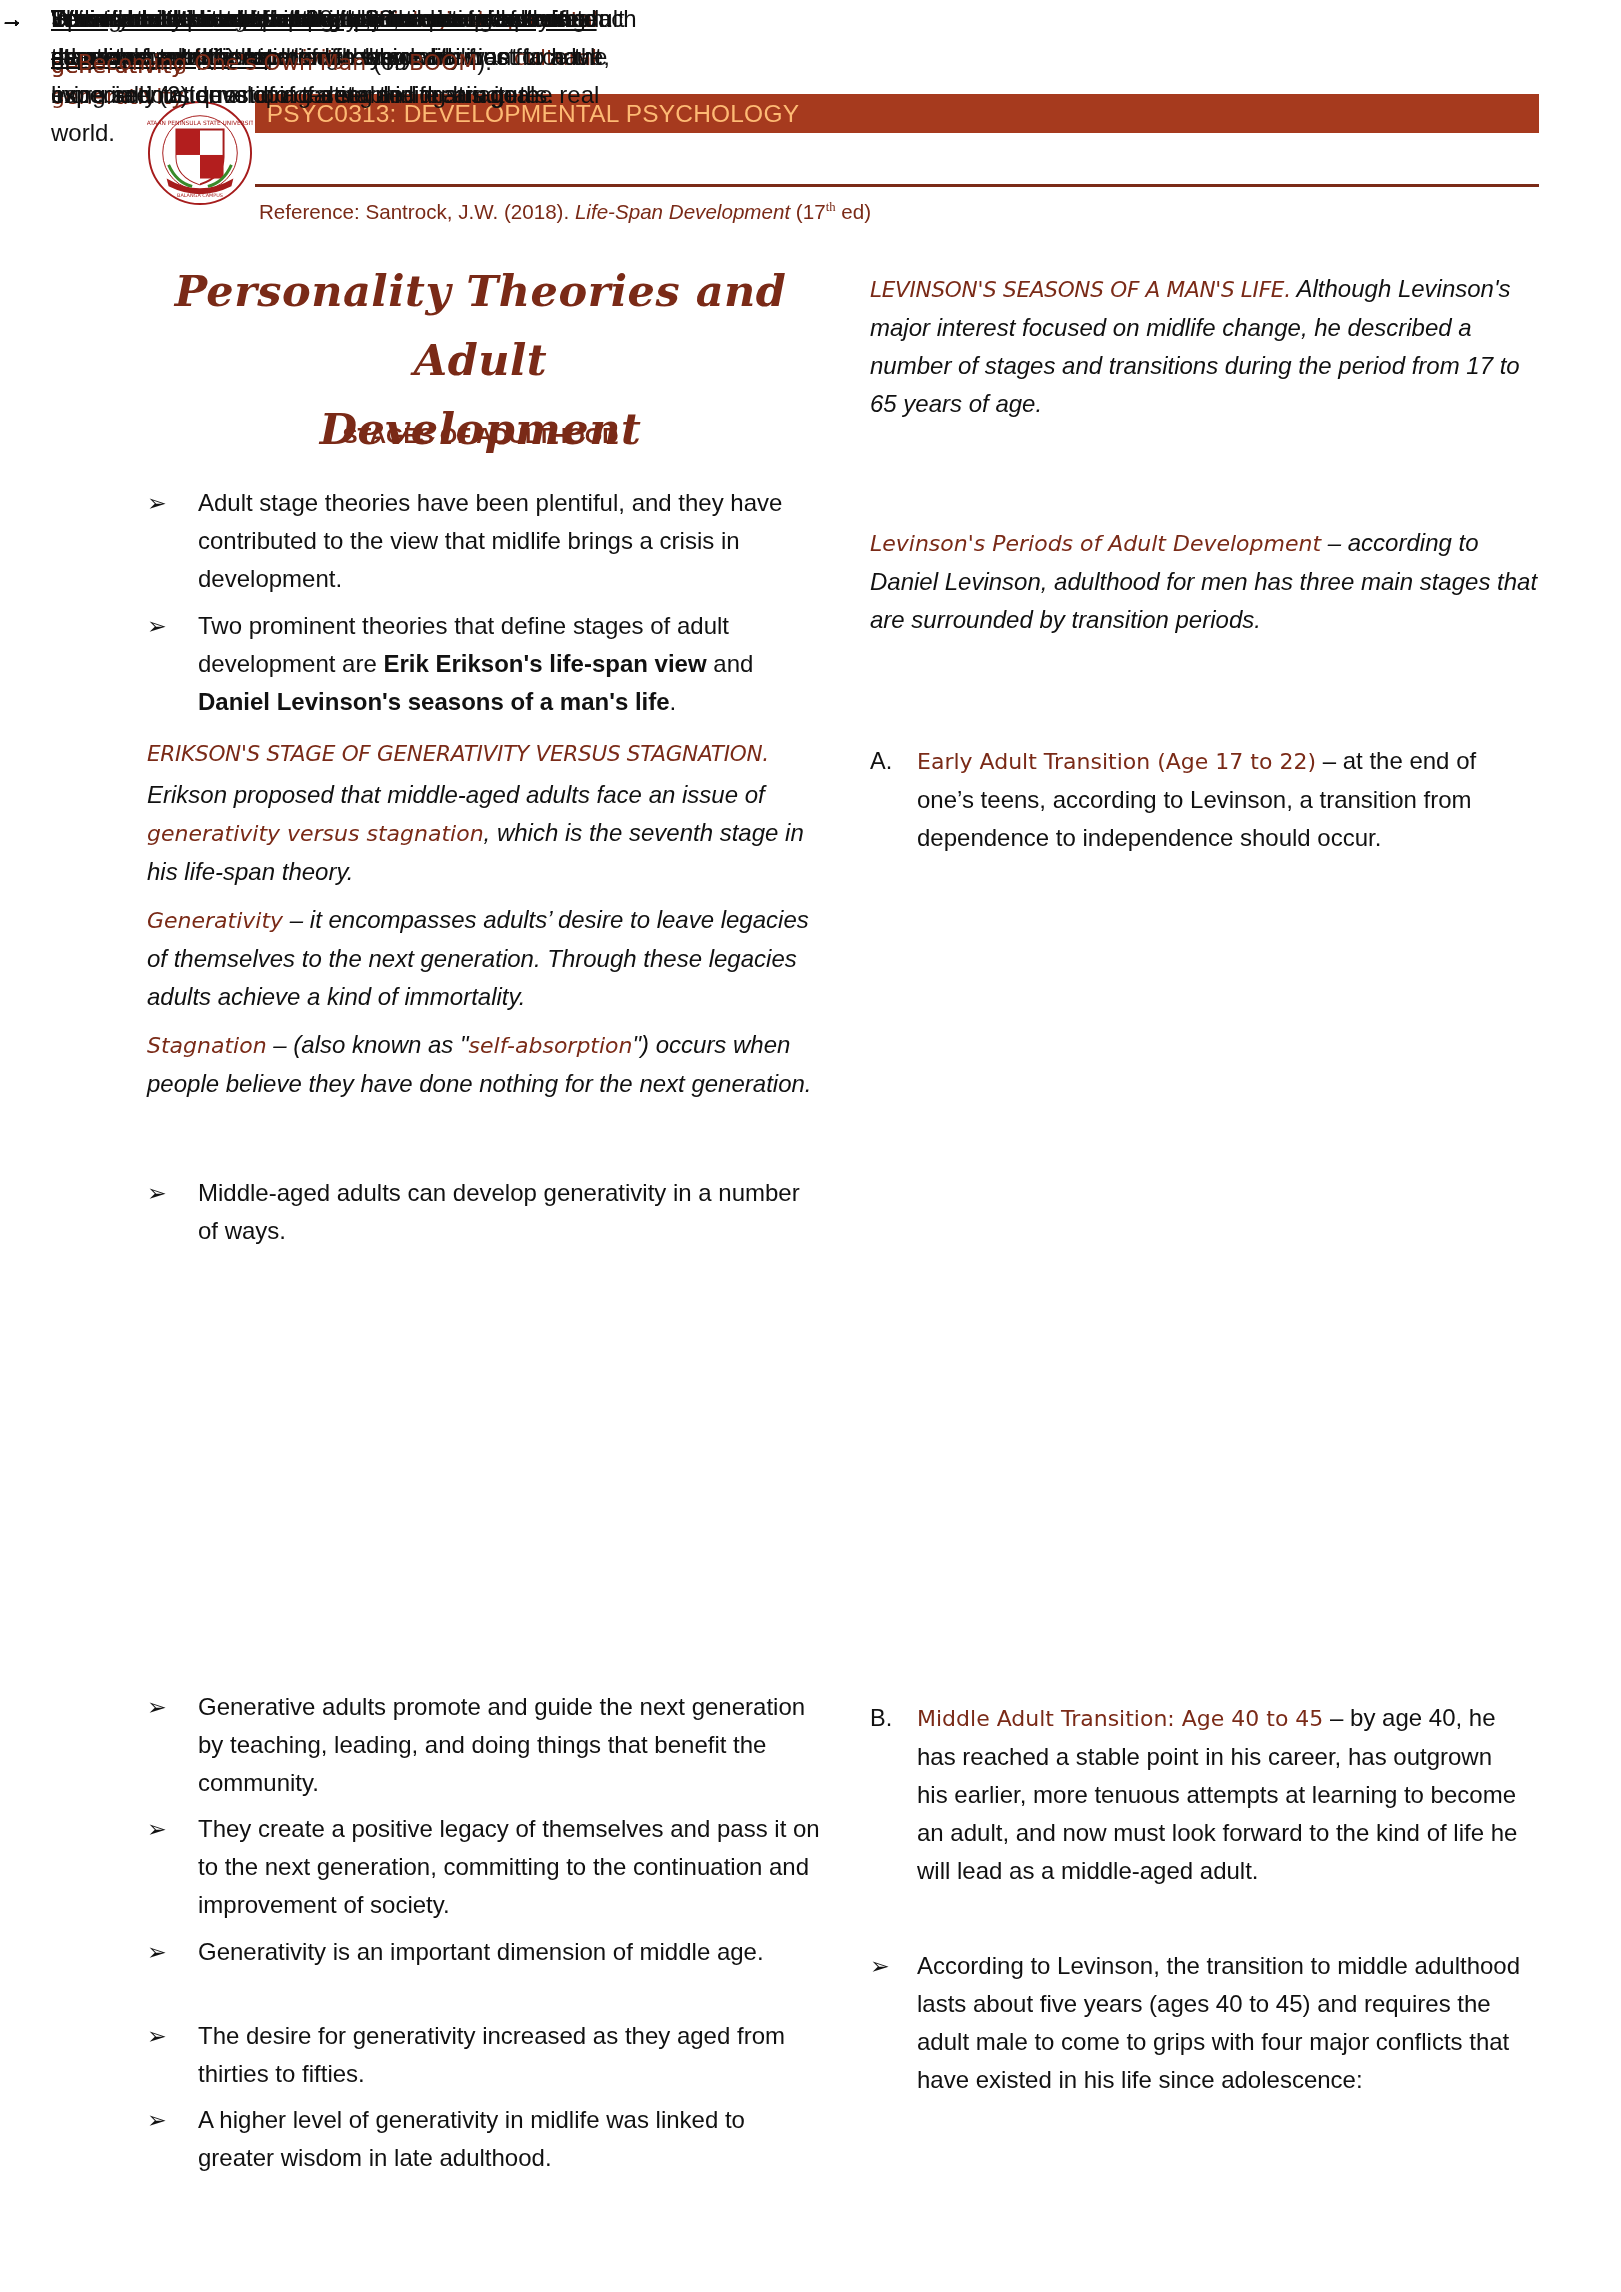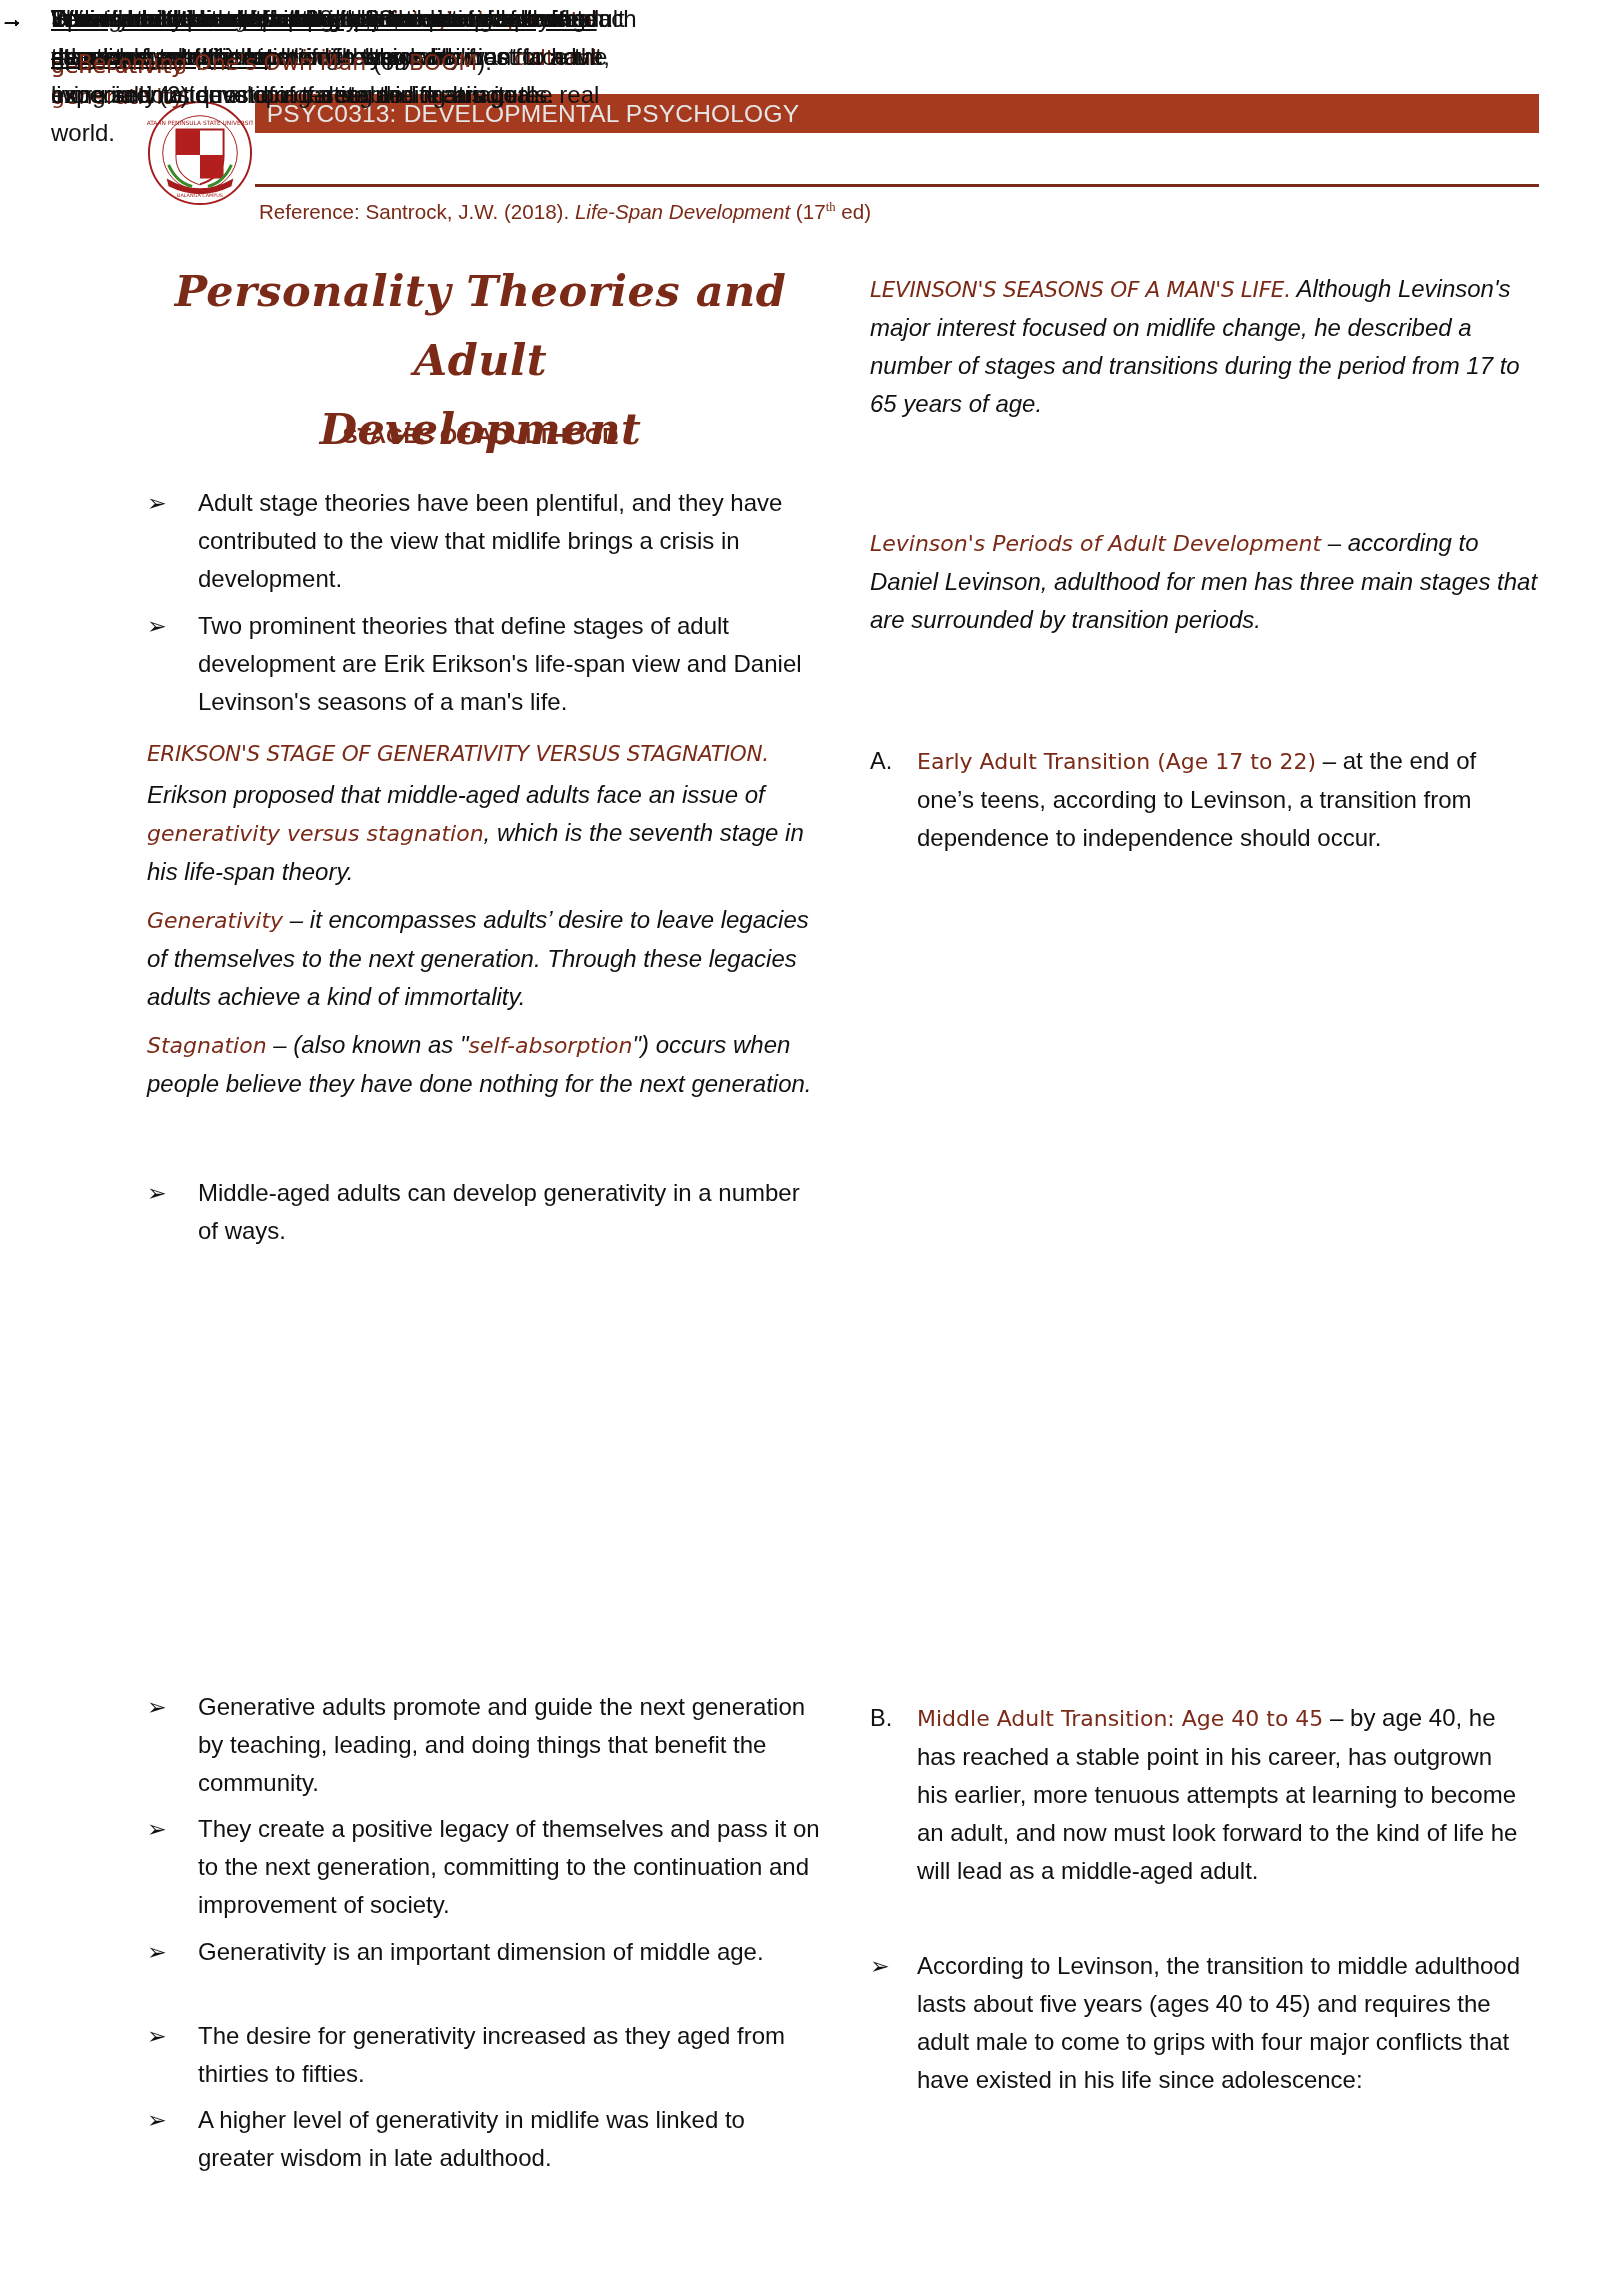--- a/index.html
+++ b/index.html
@@ -2,36 +2,36 @@
 <html><head>
 <meta charset="utf-8">
 <style>
   * { box-sizing: border-box; margin: 0; padding: 0; }
   html, body { width: 1621px; height: 2293px; background: #ffffff; }
   body { position: relative; font-family: "DejaVu Sans", sans-serif; color: #111; overflow: hidden; }
 
   .header { position: absolute; left: 147px; top: 94px; width: 1392px; height: 137px; }
   .logo { position: absolute; left: 0; top: 5.9px; width: 106px; height: 106px; }
   .course-bar { position: absolute; left: 108px; top: 0; width: 1284px; height: 39px; background: #a63a1e;
-    color: #e5e5e5; font-family: "Liberation Sans", sans-serif; font-size: 24.5px; line-height: 39px; padding-left: 11.8px; letter-spacing: 0.2px; }
+    color: #fdba74; font-family: "Liberation Sans", sans-serif; font-size: 24.5px; line-height: 39px; padding-left: 11.8px; letter-spacing: 0.2px; }
   .lesson { position: absolute; left: 120px; top: 51px; font-family: "Liberation Sans", sans-serif; font-size: 24.5px; color: #7a2a17; letter-spacing: 0.2px; }
   .lesson-rule { position: absolute; left: 108px; top: 90px; width: 1284px; height: 2.9px; background: #7a2a17; }
   .reference { position: absolute; left: 112px; top: 106px; font-family: "Liberation Sans", sans-serif; font-size: 20.6px; color: #7a2a17; }
   .reference i { font-style: italic; }
   .reference sup { font-size: 12.7px; font-family: Liberation Serif, serif; }
 
   .title { position: absolute; left: 147px; top: 257px; width: 667px; text-align: center;
     font-family: "DejaVu Serif", serif; font-style: italic; font-weight: bold; color: #7a2a17; font-size: 43px; line-height: 69px; letter-spacing: 0.5px; }
   .subhead { position: absolute; left: 147px; top: 423px; width: 667px; text-align: center;
     font-family: "Liberation Sans", sans-serif; font-weight: bold; color: #7a2a17; font-size: 22.5px; }
 
   .txt { font-family: "Liberation Sans", sans-serif; font-size: 24px; line-height: 38px; color: #111; }
   .accent { color: #7a2a17; font-family: "DejaVu Sans", sans-serif; font-size: 22px; }
   .caps { color: #7a2a17; font-family: "DejaVu Sans", sans-serif; font-size: 21.6px; letter-spacing: -0.3px; }
-  b { font-weight: normal; }
+  b { font-weight: bold; }
 
   .block { position: absolute; font-style: italic; }
   .bullet { position: absolute; }
   .bullet .mark { position: absolute; left: 0; top: 0; width: 29px; font-size: 23.5px; line-height: 38px; color: #111; }
   .bullet .body { position: absolute; left: 51px; top: 0; }
   .arrow .mark { position: absolute; left: 0; top: 0; font-size: 23.5px; line-height: 38px; }
   .arrow .body { position: absolute; left: 51px; top: 0; }
 </style>
 </head>
 <body>

